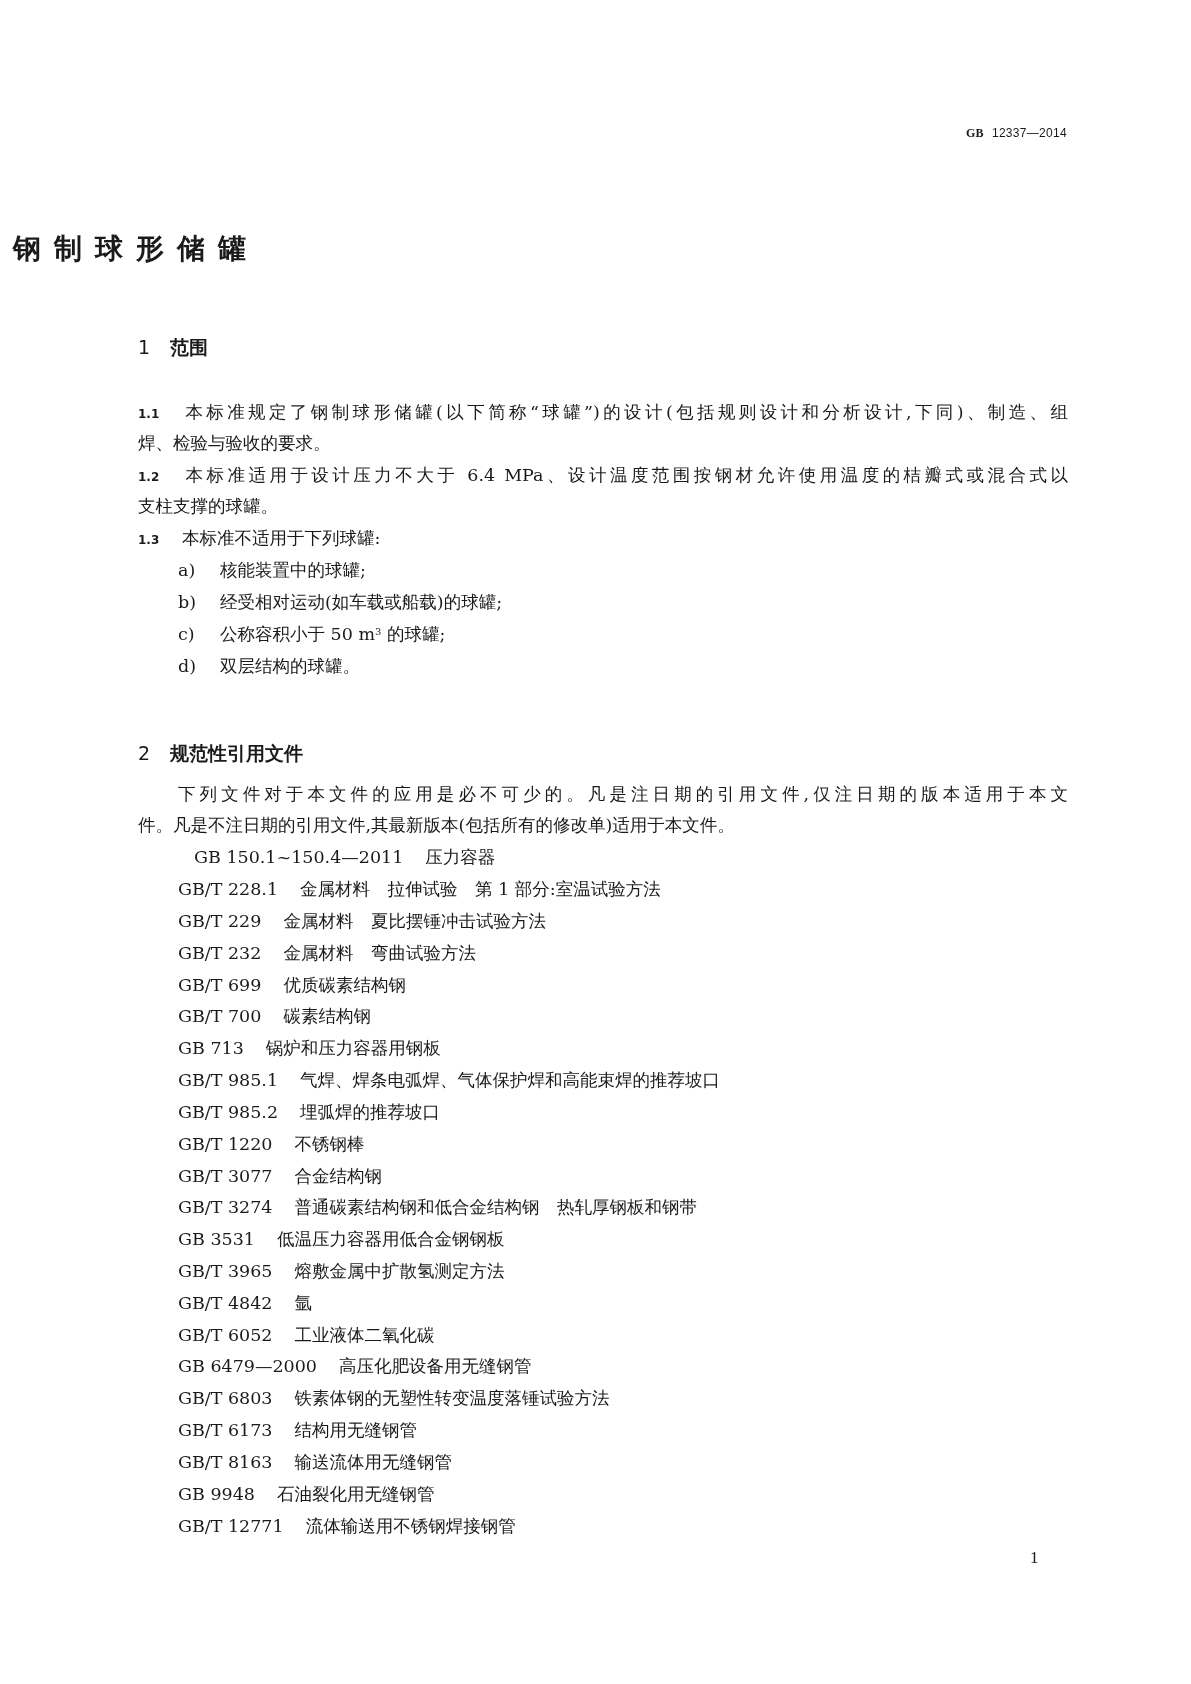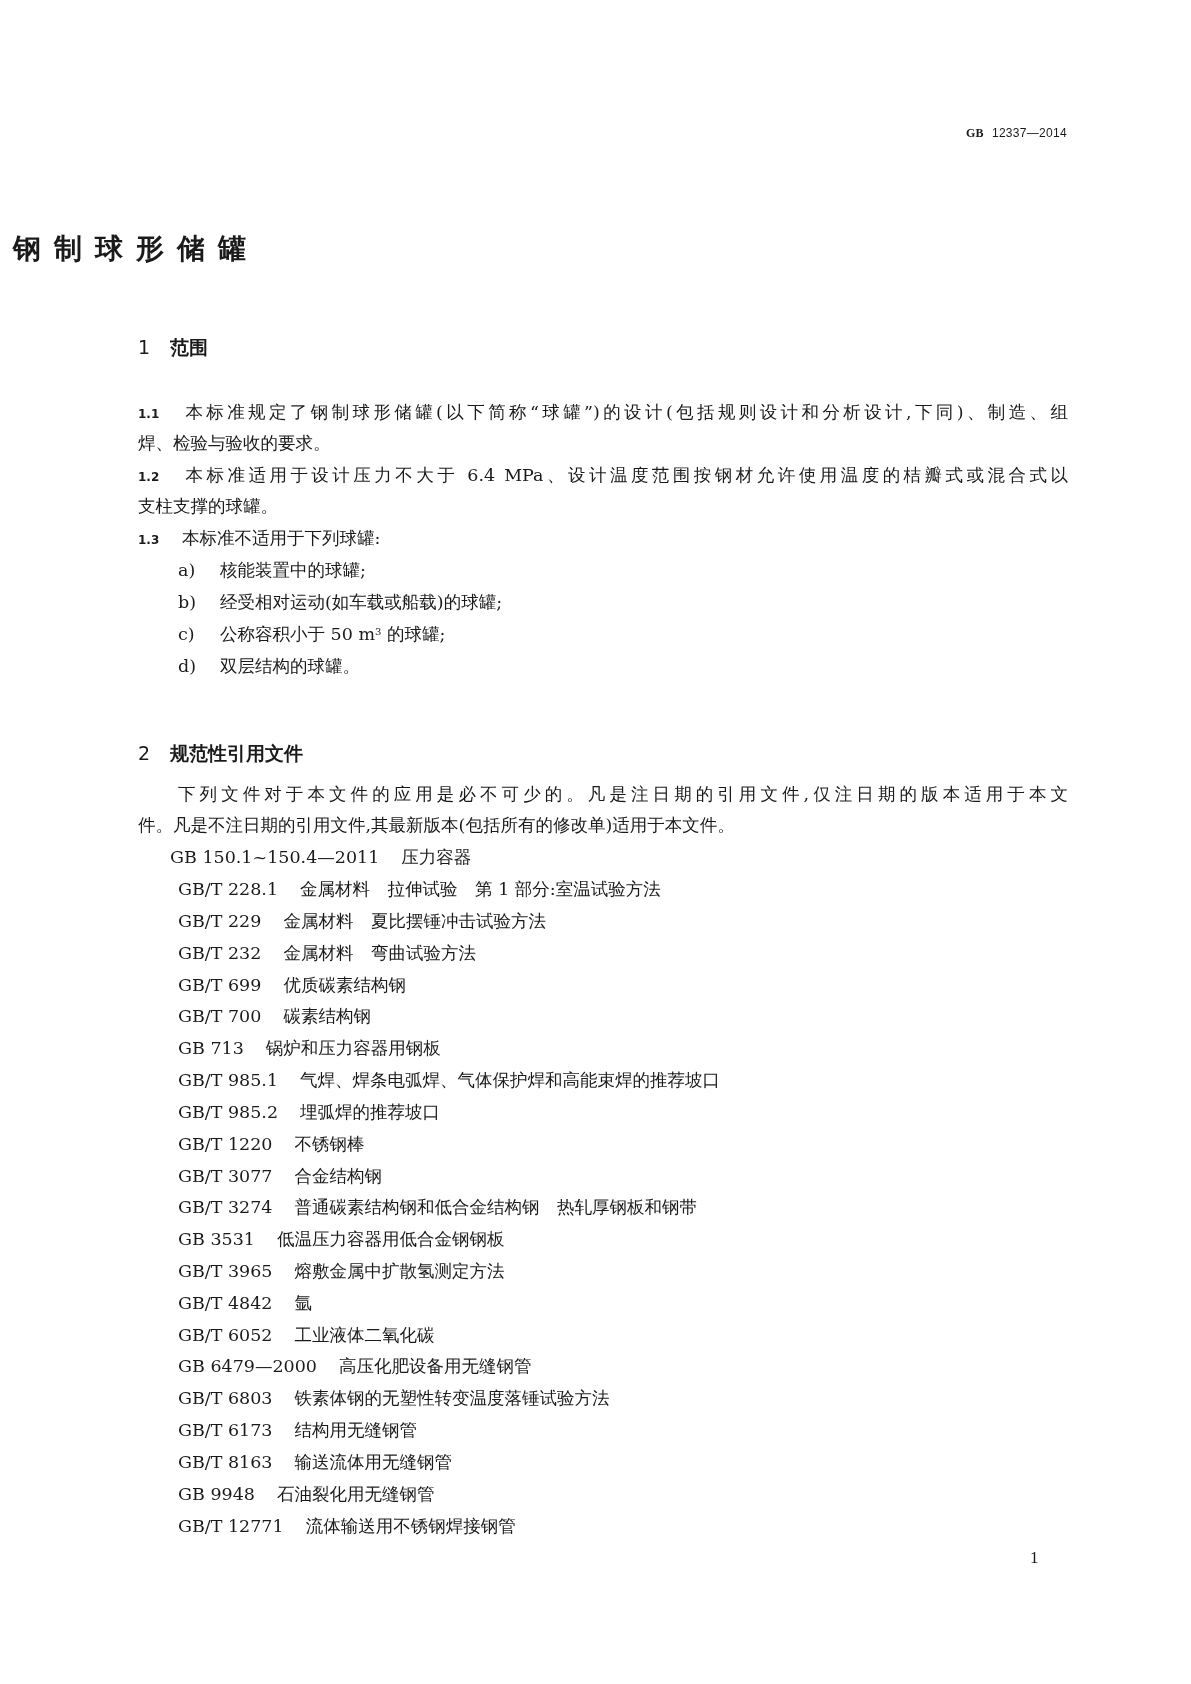--- a/index.html
+++ b/index.html
@@ -145,21 +145,21 @@
     </div>
 
     <div class="line sec-head" style="top:717px;margin-top:24px;">
       <span class="num">2</span><span>规范性引用文件</span>
     </div>
 
     <div class="line justify" style="top:782px; left:40px; width:890px;">下列文件对于本文件的应用是必不可少的。凡是注日期的引用文件,仅注日期的版本适用于本文</div>
     <div class="line" style="top:813px;">件。凡是不注日期的引用文件,其最新版本(包括所有的修改单)适用于本文件。</div>
 
     <div>
-      <div class="line" style="top:845px; left:32px;"><span class="ref-code">GB 150.1~150.4—2011</span><span>压力容器</span></div>
+      <div class="line" style="top:845px; left:56px;"><span class="ref-code">GB 150.1~150.4—2011</span><span>压力容器</span></div>
       <div class="line" style="top:877px; left:40px;"><span class="ref-code">GB/T 228.1</span><span>金属材料　拉伸试验　第 1 部分:室温试验方法</span></div>
       <div class="line" style="top:909px; left:40px;"><span class="ref-code">GB/T 229</span><span>金属材料　夏比摆锤冲击试验方法</span></div>
       <div class="line" style="top:941px; left:40px;"><span class="ref-code">GB/T 232</span><span>金属材料　弯曲试验方法</span></div>
       <div class="line" style="top:973px; left:40px;"><span class="ref-code">GB/T 699</span><span>优质碳素结构钢</span></div>
       <div class="line" style="top:1004px; left:40px;"><span class="ref-code">GB/T 700</span><span>碳素结构钢</span></div>
       <div class="line" style="top:1036px; left:40px;"><span class="ref-code">GB 713</span><span>锅炉和压力容器用钢板</span></div>
       <div class="line" style="top:1068px; left:40px;"><span class="ref-code">GB/T 985.1</span><span>气焊、焊条电弧焊、气体保护焊和高能束焊的推荐坡口</span></div>
       <div class="line" style="top:1100px; left:40px;"><span class="ref-code">GB/T 985.2</span><span>埋弧焊的推荐坡口</span></div>
       <div class="line" style="top:1132px; left:40px;"><span class="ref-code">GB/T 1220</span><span>不锈钢棒</span></div>
       <div class="line" style="top:1164px; left:40px;"><span class="ref-code">GB/T 3077</span><span>合金结构钢</span></div>

